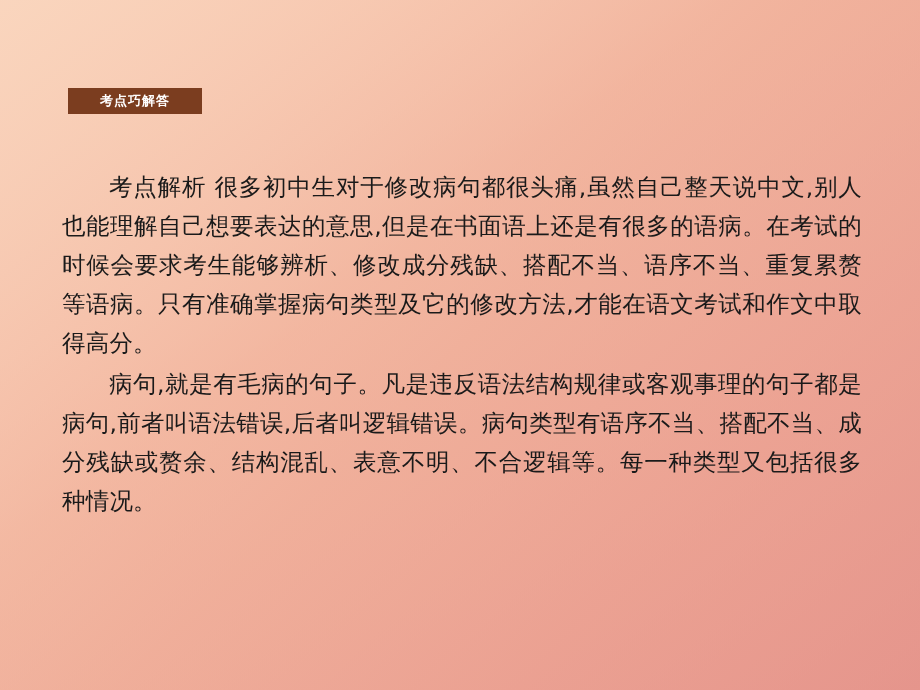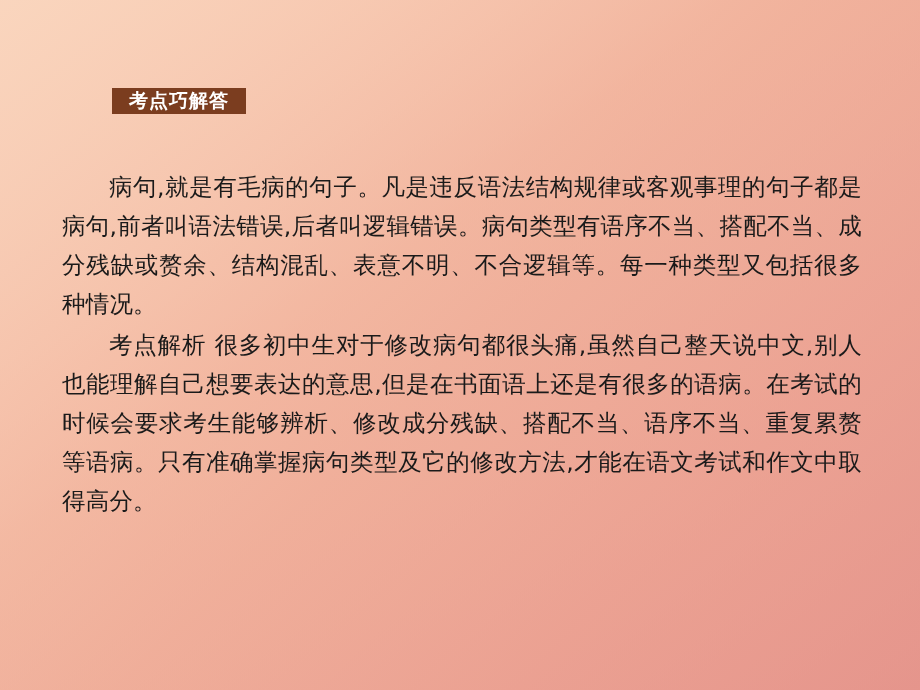--- a/index.html
+++ b/index.html
@@ -32,28 +32,27 @@
   }
   .tag {
     position: absolute;
     left: 68px;
     top: 88px;
     width: 134px;
     height: 26px;
     background: #7b3d1f;
     color: #ffffff;
     font-family: "DejaVu Sans", sans-serif;
-    font-size: 19px;
+    font-size: 13px;
     font-weight: bold;
     letter-spacing: 1px;
     display: flex;
     align-items: center;
     justify-content: center;
     box-sizing: border-box;
-    margin-left: 44px;
   }
   .body-text {
     position: absolute;
     left: 62px;
     top: 168px;
     width: 800px;
     color: #1a1a1a;
     font-family: "DejaVu Sans", sans-serif;
     font-size: 23.5px;
     line-height: 39px;
@@ -67,18 +66,18 @@
 </style>
 </head>
 <body>
 
 <div class="slide">
   <div class="content-layer">
 
     <div class="tag">考点巧解答</div>
 
     <div class="body-text">
+      <p class="para">考点解析 很多初中生对于修改病句都很头痛,虽然自己整天说中文,别人也能理解自己想要表达的意思,但是在书面语上还是有很多的语病。在考试的时候会要求考生能够辨析、修改成分残缺、搭配不当、语序不当、重复累赘等语病。只有准确掌握病句类型及它的修改方法,才能在语文考试和作文中取得高分。</p>
       <p class="para">病句,就是有毛病的句子。凡是违反语法结构规律或客观事理的句子都是病句,前者叫语法错误,后者叫逻辑错误。病句类型有语序不当、搭配不当、成分残缺或赘余、结构混乱、表意不明、不合逻辑等。每一种类型又包括很多种情况。</p>
-      <p class="para">考点解析 很多初中生对于修改病句都很头痛,虽然自己整天说中文,别人也能理解自己想要表达的意思,但是在书面语上还是有很多的语病。在考试的时候会要求考生能够辨析、修改成分残缺、搭配不当、语序不当、重复累赘等语病。只有准确掌握病句类型及它的修改方法,才能在语文考试和作文中取得高分。</p>
     </div>
 
   </div>
 </div>
 
 </body></html>

